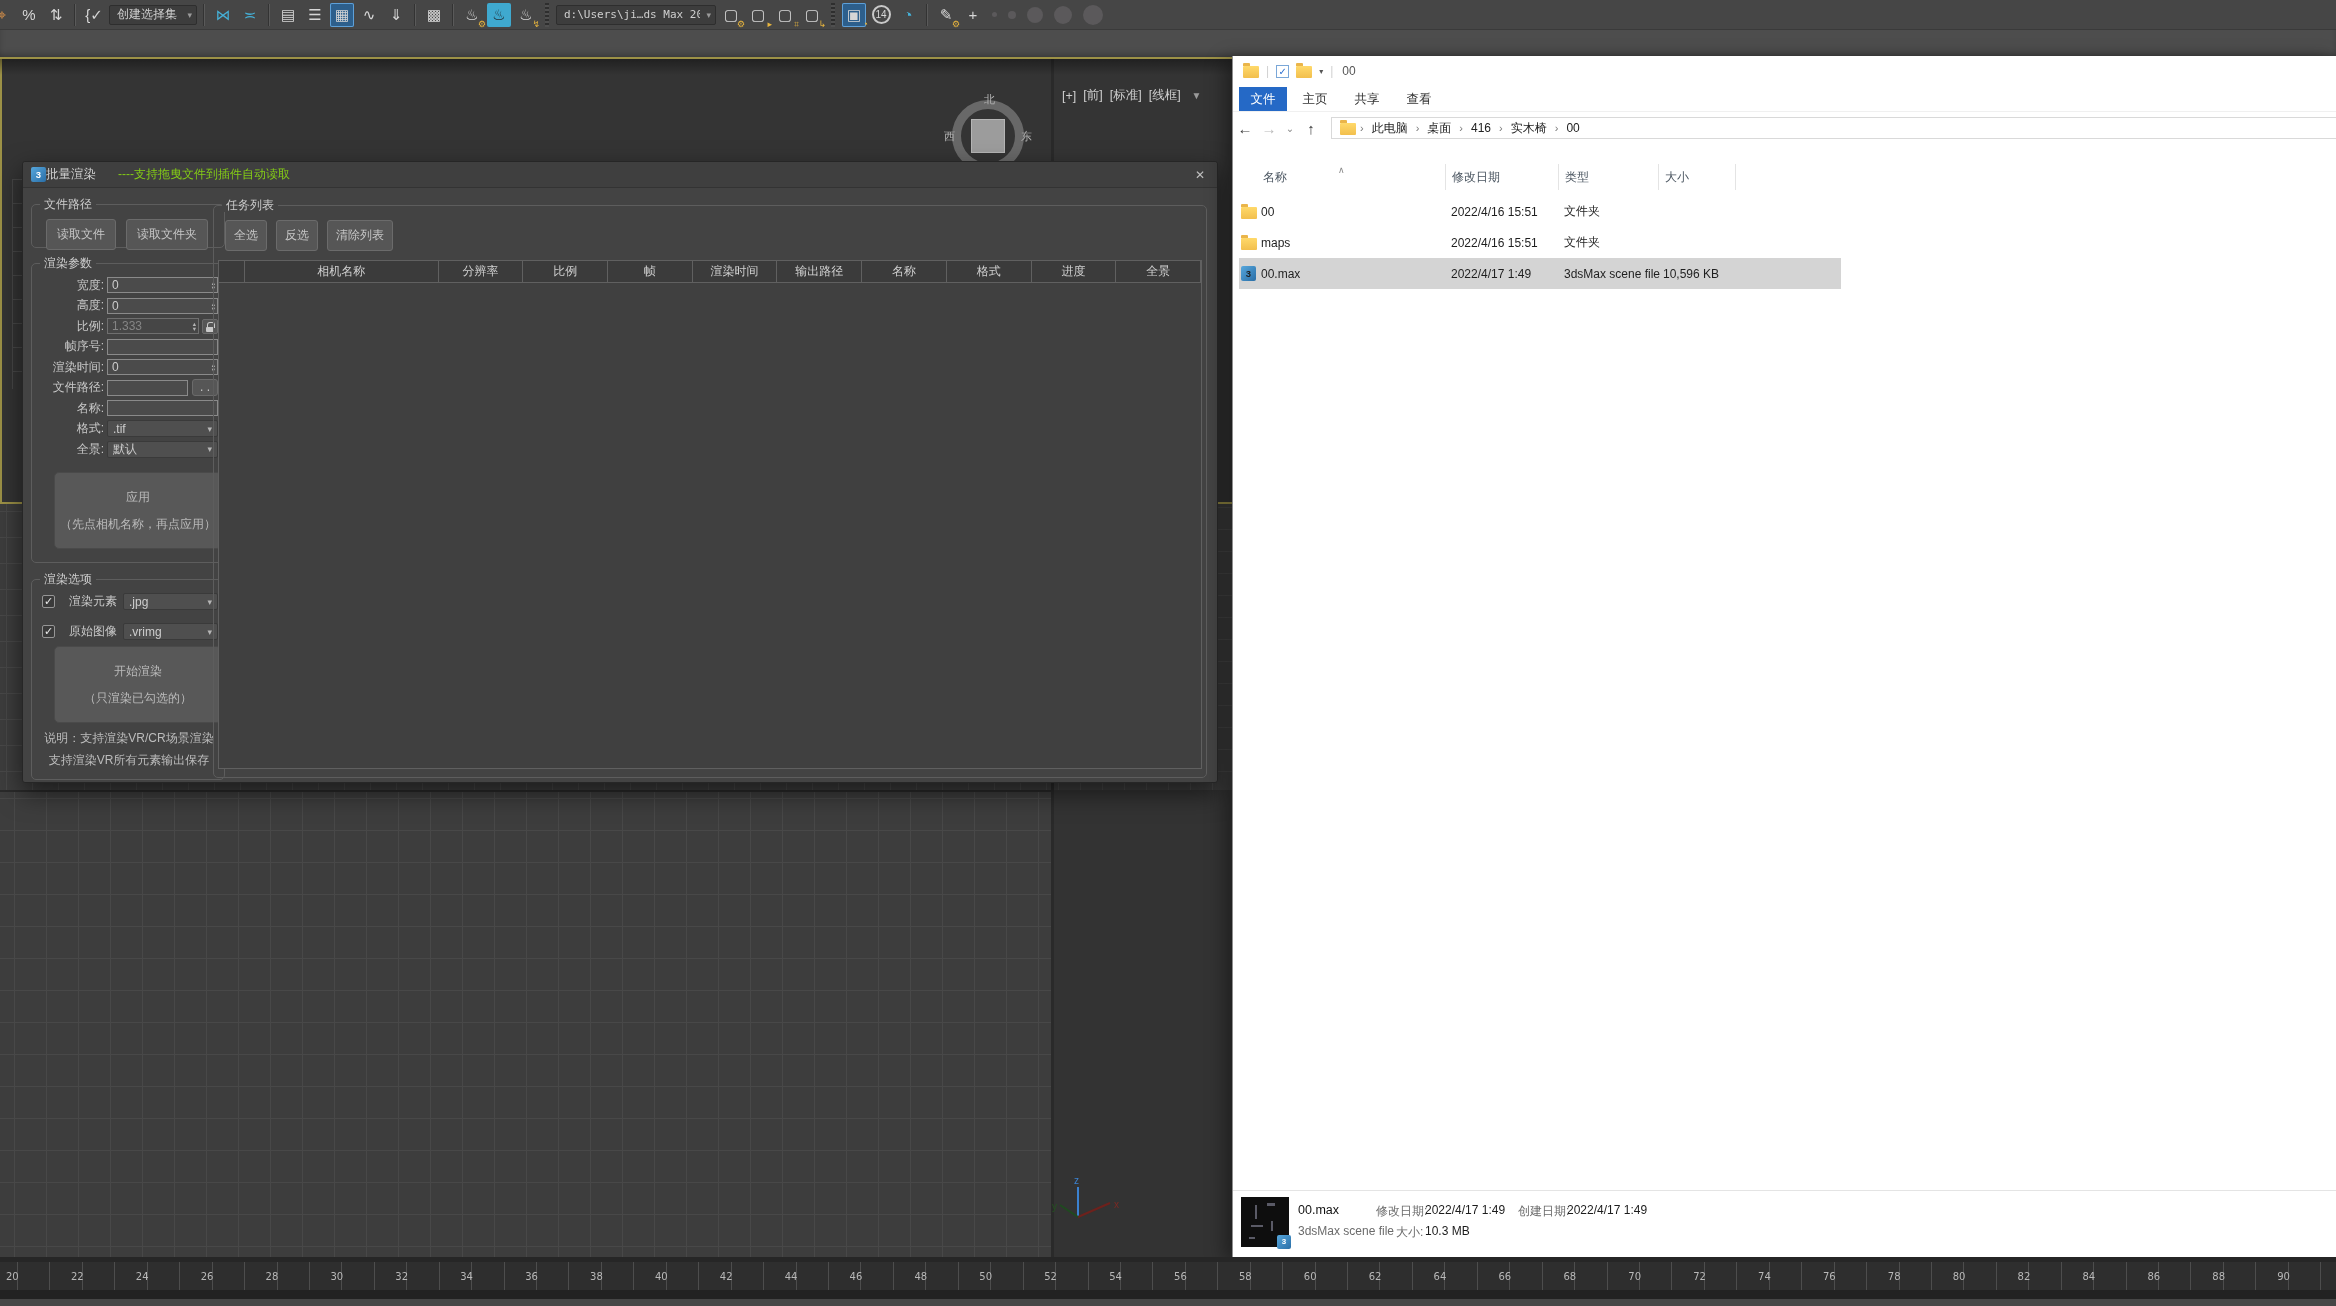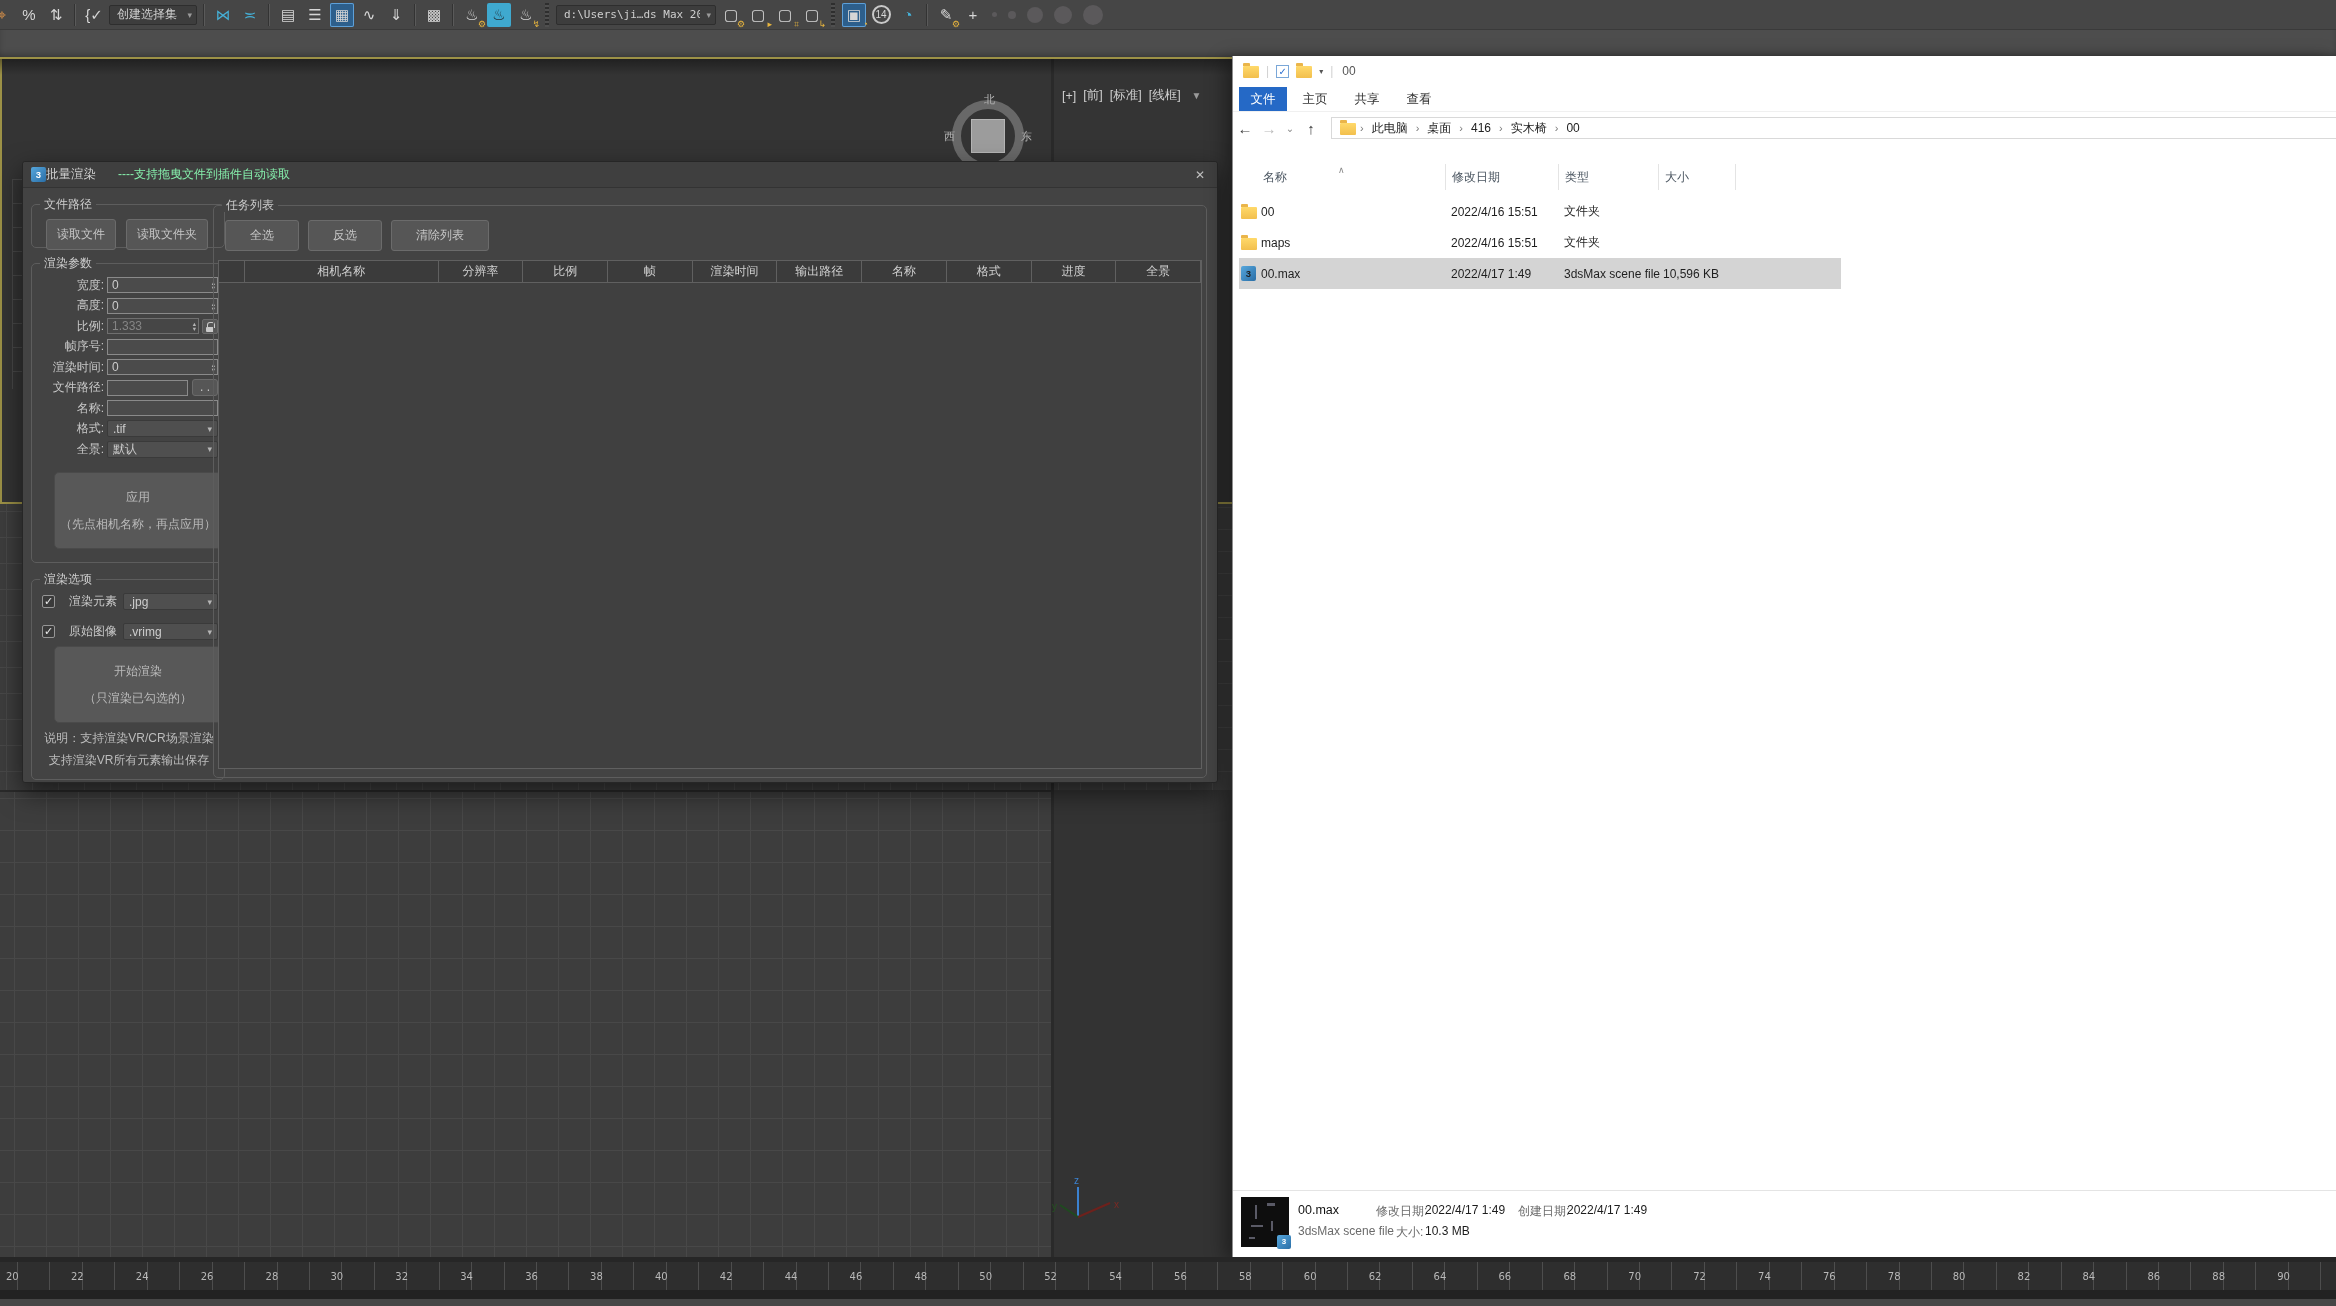--- a/index.html
+++ b/index.html
@@ -90,21 +90,21 @@
   #dialog { position:absolute; left:22px; top:161px; width:1196px; height:622px;
     background:#434343; border:1px solid #262626; border-radius:3px; z-index:10;
     box-shadow:0 10px 26px rgba(0,0,0,.55); color:#c9c9c9; font-size:12px; }
   #dlg-title { position:absolute; left:0; top:0; right:0; height:26px; background:#3f3f3f;
     border-bottom:1px solid #333; display:flex; align-items:center; padding:0 8px;
     border-radius:3px 3px 0 0; }
   .ic-max { width:15px; height:15px; border-radius:2px; flex:none;
     background:linear-gradient(135deg,#56a7dd,#2a6ea6); color:#fff; font-size:9.5px;
     font-weight:bold; display:flex; align-items:center; justify-content:center; }
   #dlg-title-text { margin-left:0; color:#d2d2d2; font-size:12.5px; }
-  #dlg-subtitle { margin-left:22px; color:#86efac; }
+  #dlg-subtitle { margin-left:22px; color:#84cc16; }
   #dlg-close { margin-left:auto; width:18px; height:18px; color:#c0c0c0; font-size:12px;
     display:flex; align-items:center; justify-content:center; cursor:default; }
 
   .grp { position:absolute; border:1px solid #5d5d5d; border-radius:5px; }
   .grp-title { position:absolute; top:-8px; left:8px; background:#434343; padding:0 4px;
     color:#cccccc; font-size:12px; line-height:14px; }
 
   #grp-file  { left:8px;  top:42px;  width:194px; height:44px; }
   #grp-file .btn-row { display:flex; gap:10px; padding:14px 8px 0 14px; }
   .mxbtn { background:#565656; border:1px solid #6b6b6b; border-radius:3px; color:#c6c6c6;
@@ -145,21 +145,21 @@
   .chk { width:13px; height:13px; background:#3a3a3a; border:1px solid #969696;
     border-radius:2px; color:#ececec; font-size:11px; line-height:11px; text-align:center;
     flex:none; }
   .olabel { margin:0 6px 0 14px; color:#c8c8c8; white-space:nowrap; }
   .oselect { width:108px; }
   .note { position:absolute; left:8px; width:178px; text-align:center; color:#bcbcbc; }
   #note1 { top:150px; } #note2 { top:172px; }
 
   #grp-tasks { left:190px; top:43px; width:994px; height:573px; }
   #task-btns { display:flex; gap:9px; padding:14px 0 0 11px; }
-  #task-btns .mxbtn { padding:0 24px; }
+  #task-btns .mxbtn { padding:0 8px; }
   #task-table { position:absolute; left:4px; right:4px; top:54px; bottom:8px;
     border:1px solid #606060; background:#404040; display:flex; flex-direction:column; }
   #task-head { display:flex; height:22px; flex:none; }
   .tcol { flex:1; background:#3b3b3b; border-right:1px solid #606060;
     border-bottom:1px solid #606060; color:#d0d0d0; font-size:12px; display:flex;
     align-items:center; justify-content:center; }
   .tcol.c0 { flex:none; width:26px; }
   .tcol.c1 { flex:2.3; }
   #task-body { flex:1; }
 

